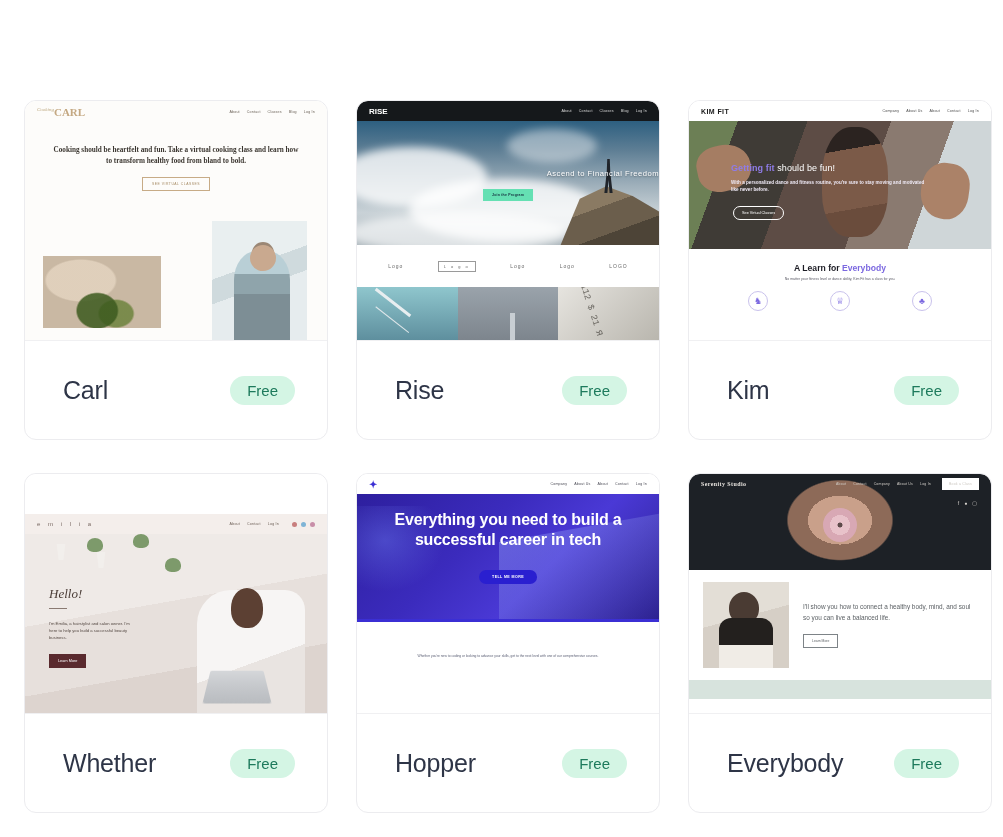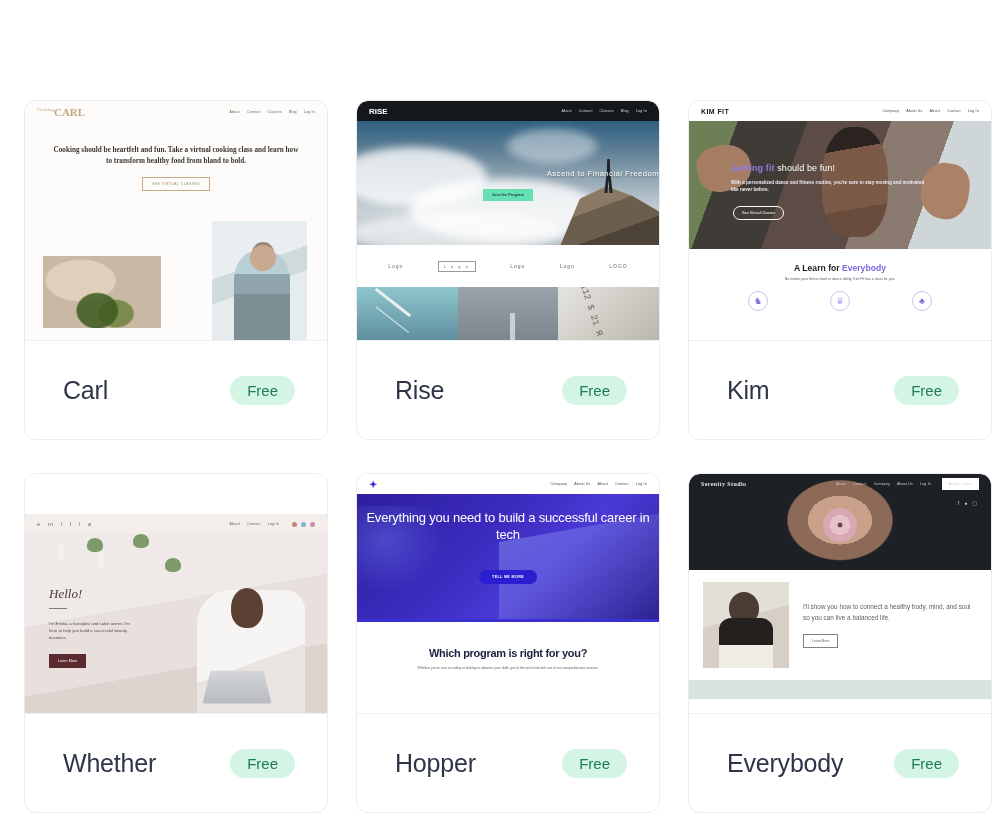--- a/index.html
+++ b/index.html
@@ -280,21 +280,21 @@
     content:""; position:absolute; right:-10px; bottom:-18px; width:170px; height:110px;
     background:linear-gradient(150deg,rgba(160,175,255,.38),rgba(40,30,140,.1));
     transform:skewY(-10deg);
   }
   .hop-hero::after{
     content:""; position:absolute; left:-12px; top:12px; width:100px; height:86px;
     background:radial-gradient(ellipse at 40% 40%, rgba(120,140,255,.35), transparent 70%);
   }
   .hop-code{ position:absolute; left:0; right:0; top:12px; text-align:center; color:#fff; font-size:5.6px; letter-spacing:.6px; font-weight:700;}
   .hop-code i{ color:#b9b2f5; font-style:normal;}
-  .hop-h1{ position:absolute; left:0; right:0; top:36px; text-align:center; color:#fff; font-size:13px; font-weight:400; line-height:1.28; letter-spacing:-.2px;}
+  .hop-h1{ position:absolute; left:0; right:0; top:36px; text-align:center; color:#fff; font-size:16px; font-weight:700; line-height:1.28; letter-spacing:-.2px;}
   .hop-btn{
     position:absolute; left:50%; transform:translateX(-50%); top:96px;
     background:#2a1fd0; color:#fff; font-size:3.6px; font-weight:700; letter-spacing:.4px;
     padding:5px 13px; border-radius:10px;
   }
   .hop-mid{ position:absolute; top:151px; left:0; right:0; bottom:0; background:#fff; text-align:center; padding-top:22px;}
   .hop-mid h3{ margin:0; font-size:11px; color:#1b2140; font-weight:700; letter-spacing:-.3px;}
   .hop-mid p{ margin:7px 14px 0; font-size:3.3px; color:#5c6075;}
 
   
@@ -509,21 +509,20 @@
               <span>About</span>
               <span>Contact</span>
               <span>Log In</span>
             </div>
           </div>
           <div class="hop-hero"></div>
           <div class="hop-code"><span>{CODE</span><i>lab}</i></div>
           <div class="hop-h1">Everything you need to build a successful career in tech</div>
           <div class="hop-btn">TELL ME MORE</div>
           <div class="hop-mid">
-            <h3>Which program is right for you?</h3>
             <p>Whether you're new to coding or looking to advance your skills, get to the next level with one of our comprehensive courses.</p>
           </div>
         </div>
       </div>
       <div class="meta">
         <span class="tname">Hopper</span>
         <span class="badge">Free</span>
       </div>
     </div>
 

